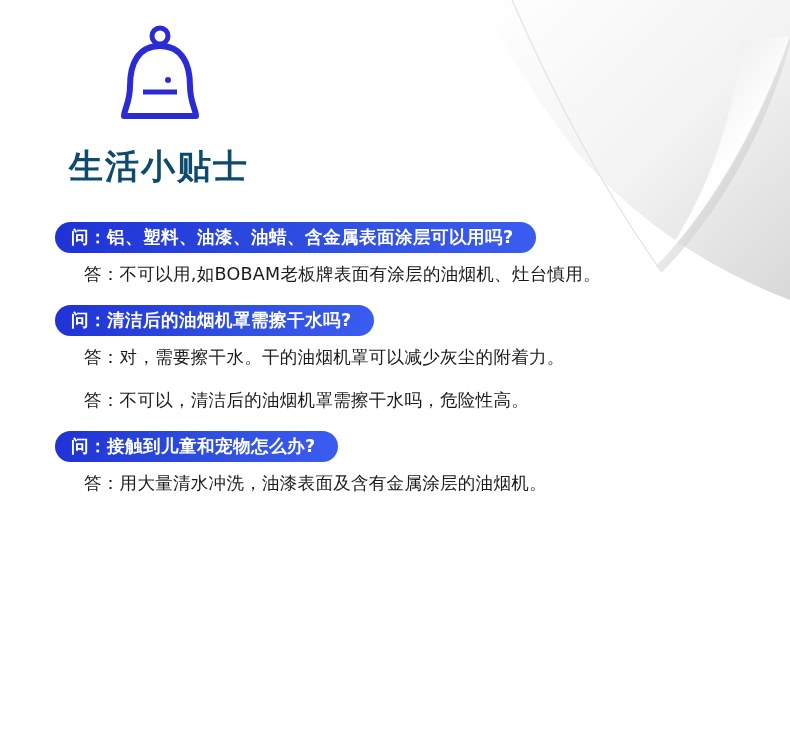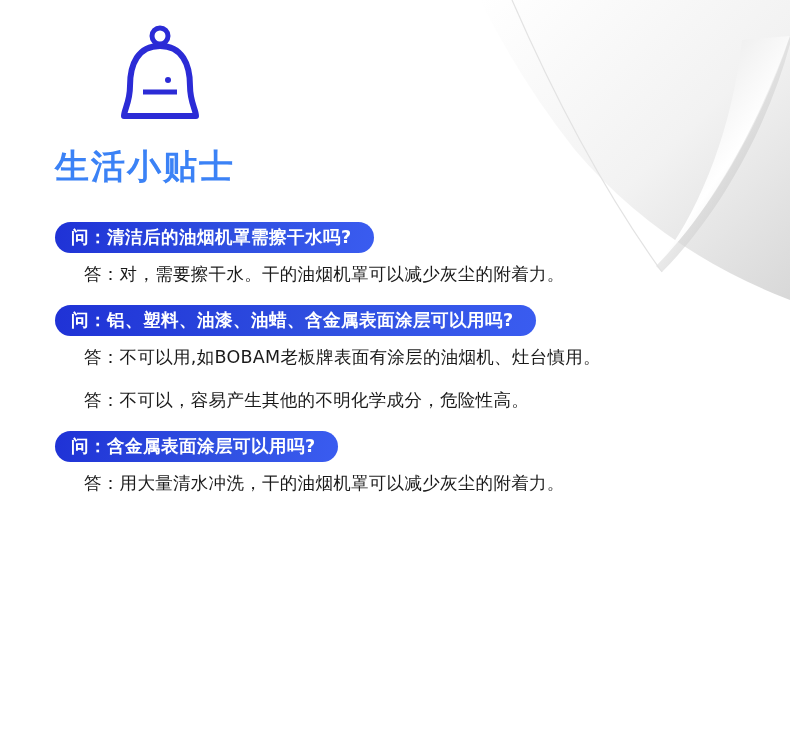--- a/index.html
+++ b/index.html
@@ -38,25 +38,25 @@
     position: absolute;
     left: 55px;
     top: 24px;
     width: 340px;
   }
   .bell-icon {
     margin-left: 55px;
   }
   .header-title {
     margin-top: 6px;
-    margin-left: 0px;
+    margin-left: 14px;
     font-size: 34px;
     font-weight: bold;
     letter-spacing: 2px;
-    color: #3b82f6;
+    color: #0c4a6e;
     font-family: "DejaVu Sans", "Liberation Sans", sans-serif;
   }
 
   
   .qa-list {
     position: absolute;
     left: 0;
     top: 222px;
     width: 790px;
   }
@@ -136,40 +136,40 @@
         <circle cx="58" cy="56" r="3" fill="#2b2bd6"></circle>
       </svg>
     </div>
     <div class="header-title">生活小贴士</div>
   </div>
 
   <div class="qa-list">
 
     <div class="qa-item">
       <div class="q-row">
+        <span class="q-pill">问：铝、塑料、油漆、油蜡、含金属表面涂层可以用吗?</span>
+      </div>
+      <div class="a-row">答：不可以用,如BOBAM老板牌表面有涂层的油烟机、灶台慎用。</div>
+    </div>
+
+    <div class="qa-item">
+      <div class="q-row">
         <span class="q-pill">问：清洁后的油烟机罩需擦干水吗?</span>
       </div>
       <div class="a-row">答：对，需要擦干水。干的油烟机罩可以减少灰尘的附着力。</div>
     </div>
 
     <div class="qa-item">
-      <div class="q-row">
-        <span class="q-pill">问：铝、塑料、油漆、油蜡、含金属表面涂层可以用吗?</span>
-      </div>
-      <div class="a-row">答：不可以用,如BOBAM老板牌表面有涂层的油烟机、灶台慎用。</div>
-    </div>
-
-    <div class="qa-item">
-      <div class="a-row">答：不可以，容易产生其他的不明化学成分，危险性高。</div>
+      <div class="a-row">答：不可以，清洁后的油烟机罩需擦干水吗，危险性高。</div>
     </div>
 
     <div class="qa-item">
     </div>
 
     <div class="qa-item">
       <div class="q-row">
-        <span class="q-pill">问：含金属表面涂层可以用吗?</span>
+        <span class="q-pill">问：接触到儿童和宠物怎么办?</span>
       </div>
-      <div class="a-row">答：用大量清水冲洗，干的油烟机罩可以减少灰尘的附着力。</div>
+      <div class="a-row">答：用大量清水冲洗，油漆表面及含有金属涂层的油烟机。</div>
     </div>
 
   </div>
 </div>
 
 </body></html>

